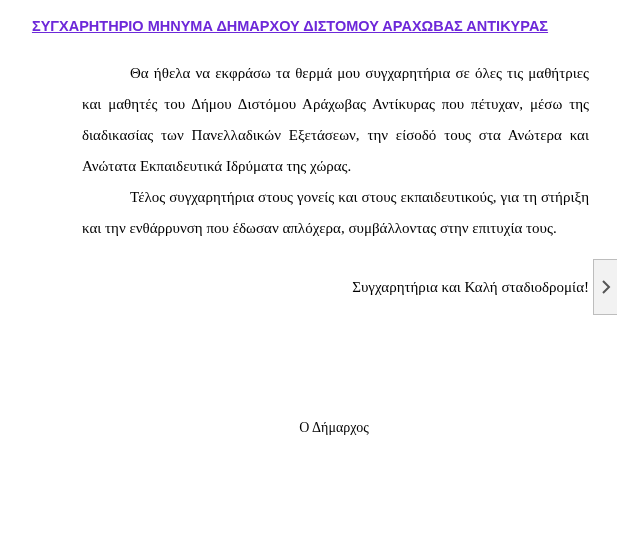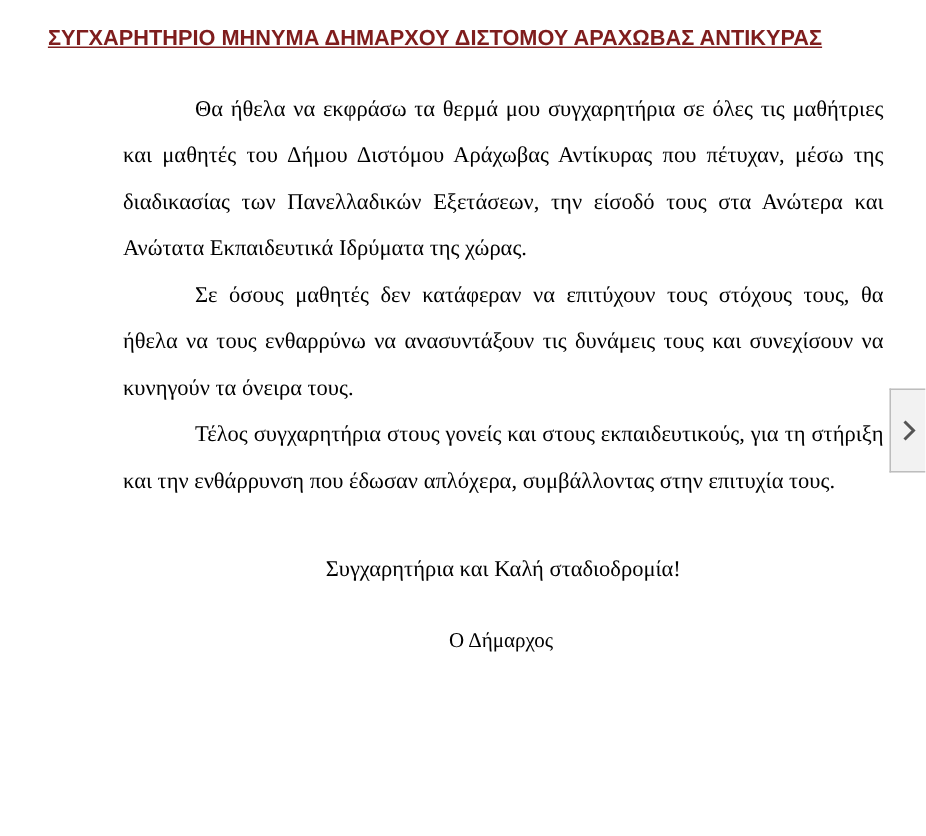--- a/index.html
+++ b/index.html
@@ -29,21 +29,21 @@
     position: absolute;
     top: 18px;
     left: 0;
     width: 580px;
     text-align: center;
     font-family: "Liberation Sans", sans-serif;
     font-weight: bold;
     font-size: 14.5px;
     text-decoration: underline;
     letter-spacing: 0px;
-    color: #7f1d1d;
+    color: #6d28d9;
   }
 
   .body-block {
     position: absolute;
     top: 58px;
     left: 35px;
     width: 507px;
     margin-left: 47px;
   }
 
@@ -56,21 +56,21 @@
     text-indent: 48px;
     color: #000000;
   }
 
   p.para + p.para {
     margin-top: 0px;
   }
 
   p.plain {
     margin: 0;
-    text-align: center;
+    text-align: right;
     font-size: 15px;
     line-height: 31px;
     text-indent: 0;
   }
 
   .gap-small { height: 28px; }
 
   .signature {
     position: absolute;
     left: 0;
@@ -104,21 +104,20 @@
 </style>
 </head>
 <body>
 
 <div class="page">
 
   <div class="doc-title">ΣΥΓΧΑΡΗΤΗΡΙΟ ΜΗΝΥΜΑ ΔΗΜΑΡΧΟΥ ΔΙΣΤΟΜΟΥ ΑΡΑΧΩΒΑΣ ΑΝΤΙΚΥΡΑΣ</div>
 
   <div class="body-block">
     <p class="para">Θα ήθελα να εκφράσω τα θερμά μου συγχαρητήρια σε όλες τις μαθήτριες και μαθητές του Δήμου Διστόμου Αράχωβας Αντίκυρας που πέτυχαν, μέσω της διαδικασίας των Πανελλαδικών Εξετάσεων, την είσοδό τους στα Ανώτερα και Ανώτατα Εκπαιδευτικά Ιδρύματα της χώρας.</p>
-    <p class="para">Σε όσους μαθητές δεν κατάφεραν να επιτύχουν τους στόχους τους, θα ήθελα να τους ενθαρρύνω να ανασυντάξουν τις δυνάμεις τους και συνεχίσουν να κυνηγούν τα όνειρα τους.</p>
     <p class="para">Τέλος συγχαρητήρια στους γονείς και στους εκπαιδευτικούς, για τη στήριξη και την ενθάρρυνση που έδωσαν απλόχερα, συμβάλλοντας στην επιτυχία τους.</p>
     <div class="gap-small"></div>
     <p class="plain">Συγχαρητήρια και Καλή σταδιοδρομία!</p>
   </div>
 
   <div class="signature sig-1">
     <div>Ο Δήμαρχος</div>
   </div>
 
 

